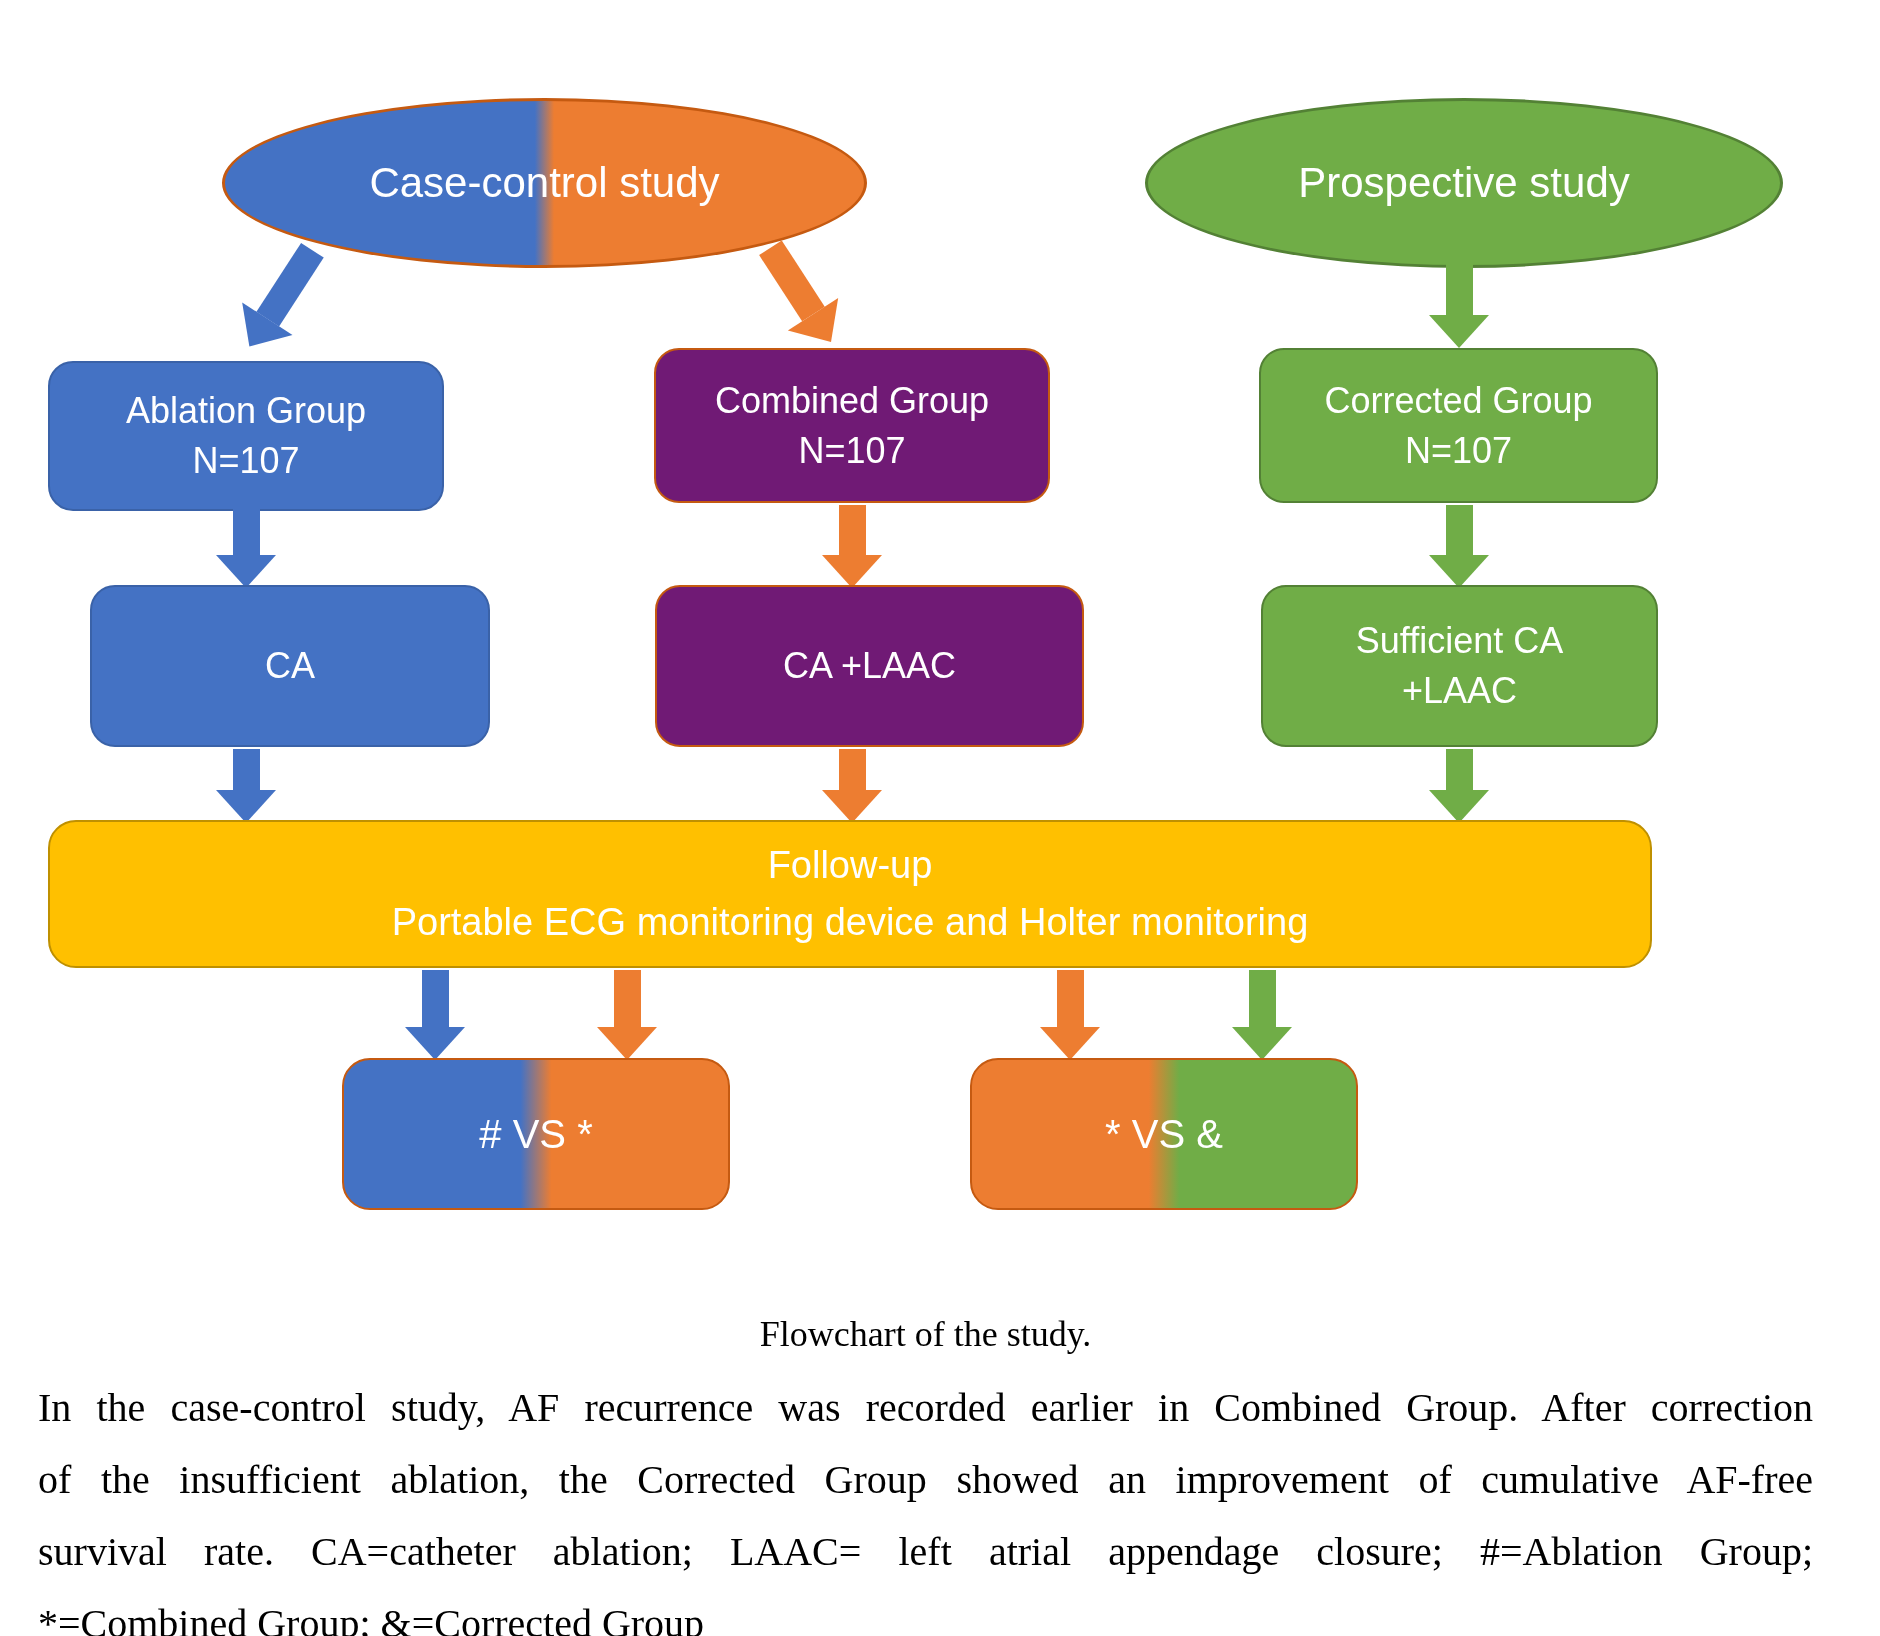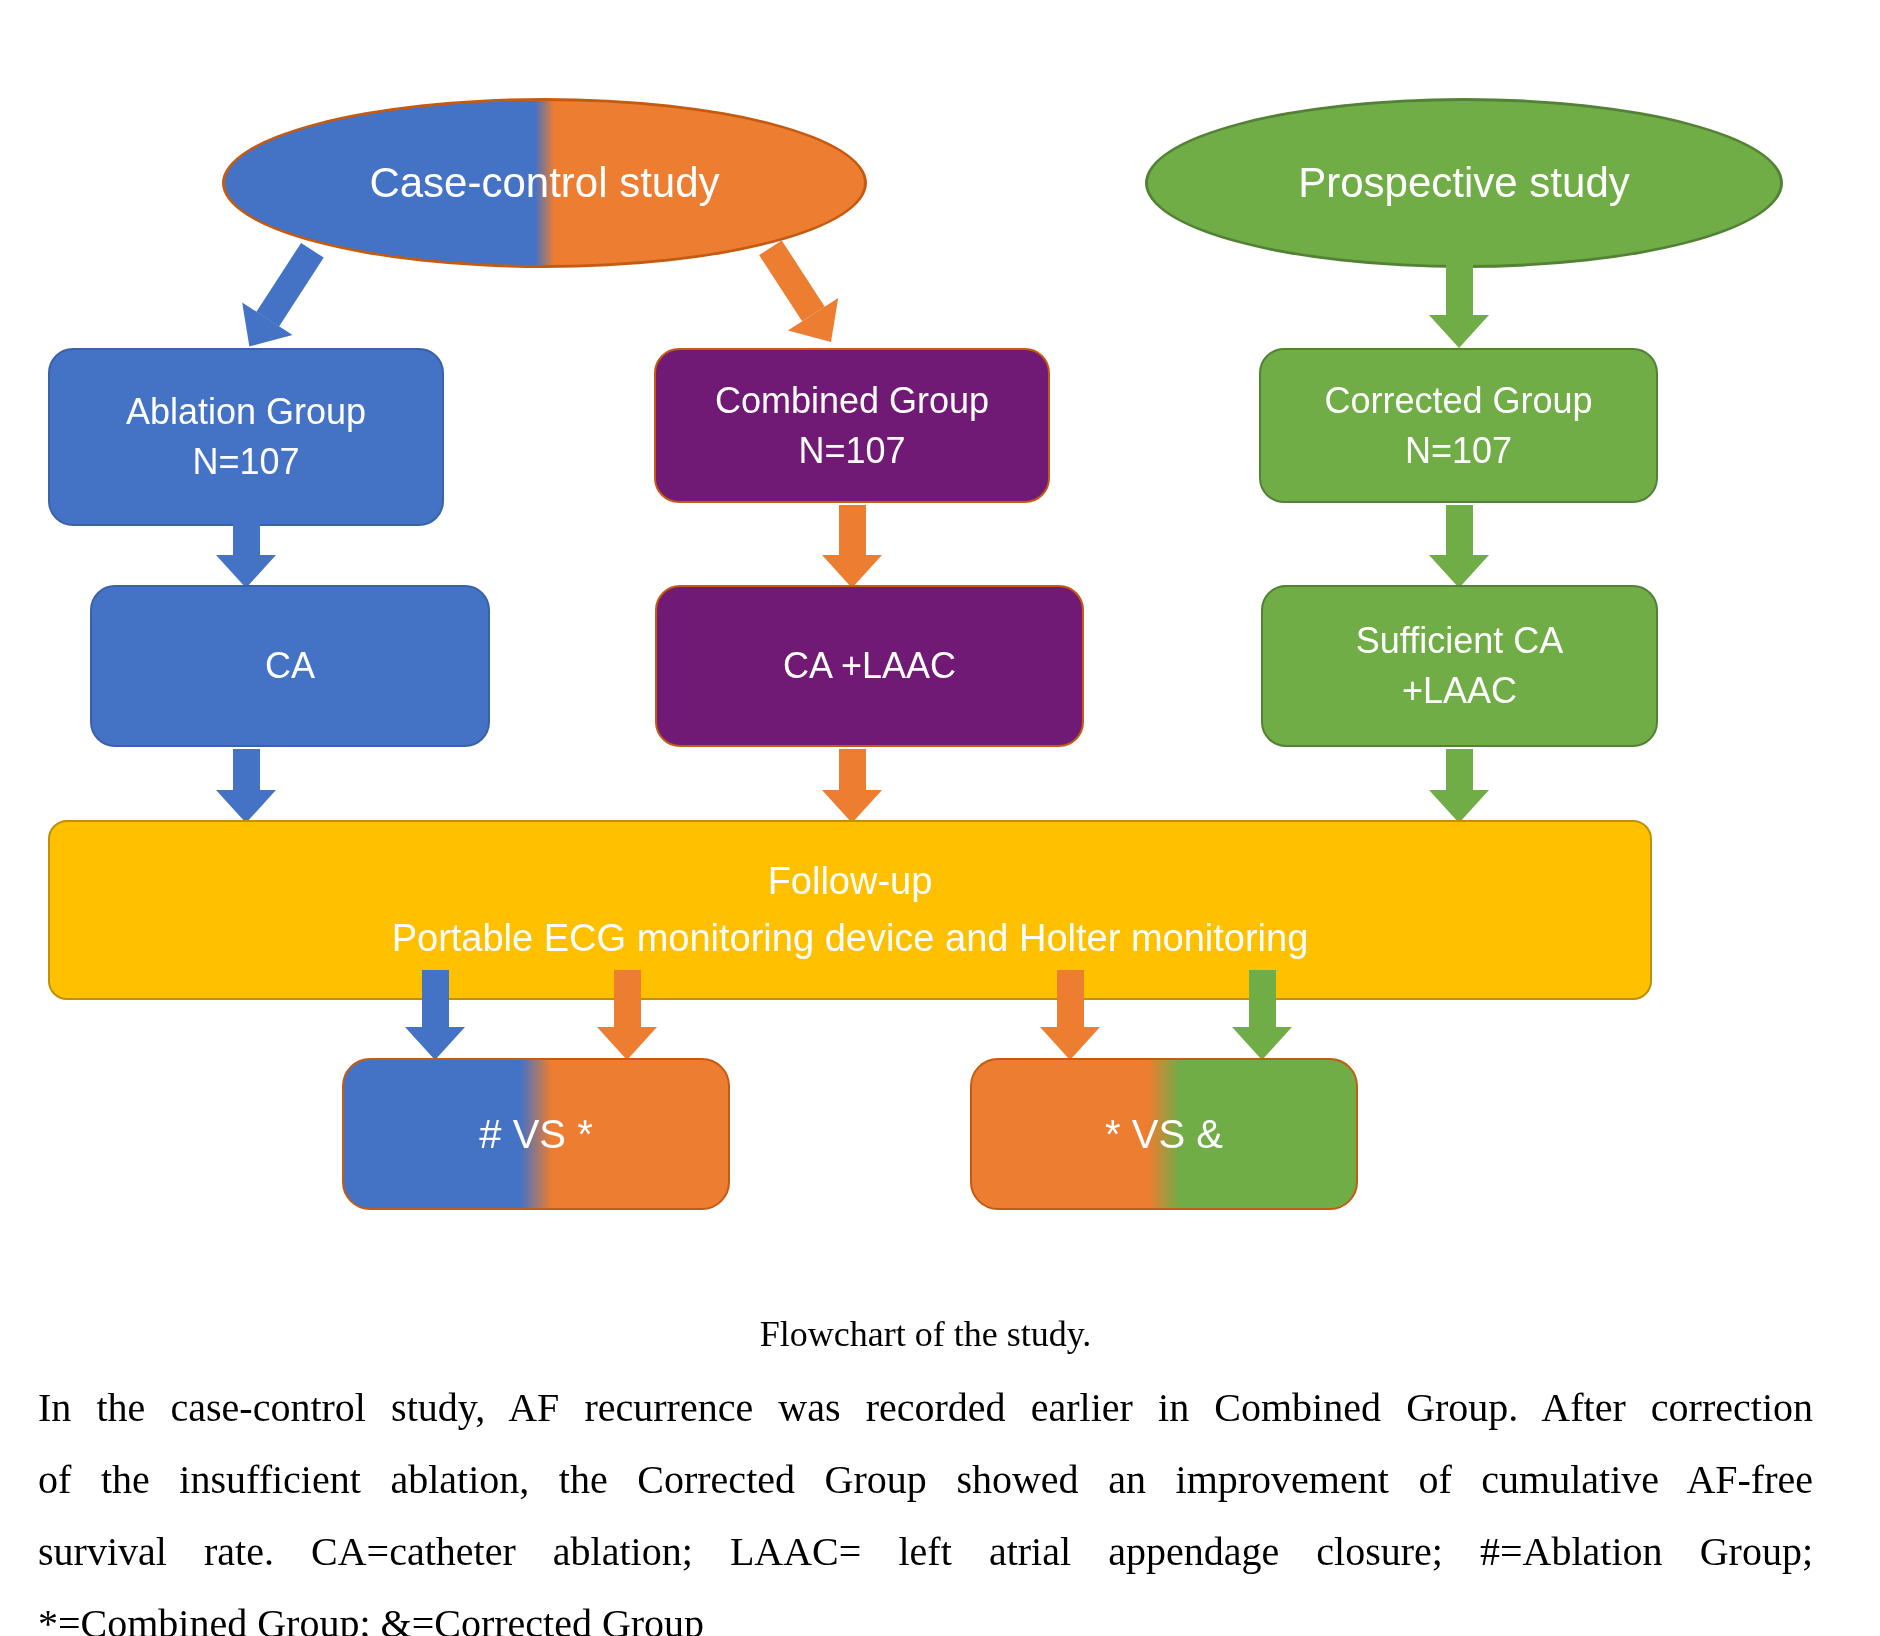--- a/index.html
+++ b/index.html
@@ -73,21 +73,21 @@
     </div>
   <div class="arrow a-orange rot-r" style="left:740px;top:248px;width:60px;height:112px;">
       <div class="shaft"></div>
       <div class="head"></div>
     </div>
   <div class="arrow a-green" style="left:1429px;top:262px;width:60px;height:86px;">
       <div class="shaft"></div>
       <div class="head"></div>
     </div>
 
-  <div class="shape rbox b-blue fs-box" style="left:48px;top:348px;width:396px;height:178px;">
+  <div class="shape rbox b-blue fs-box" style="left:48px;top:361px;width:396px;height:150px;">
     <span>Ablation Group</span>
     <span>N=107</span>
   </div>
   <div class="shape rbox b-orange fs-box" style="left:654px;top:348px;width:396px;height:155px;">
     <span>Combined Group</span>
     <span>N=107</span>
   </div>
   <div class="shape rbox b-green fs-box" style="left:1259px;top:348px;width:399px;height:155px;">
     <span>Corrected Group</span>
     <span>N=107</span>
@@ -123,21 +123,21 @@
     </div>
   <div class="arrow a-orange" style="left:822px;top:749px;width:60px;height:74px;">
       <div class="shaft"></div>
       <div class="head"></div>
     </div>
   <div class="arrow a-green" style="left:1429px;top:749px;width:60px;height:74px;">
       <div class="shaft"></div>
       <div class="head"></div>
     </div>
 
-  <div class="shape rbox b-yellow fs-follow" style="left:48px;top:820px;width:1604px;height:180px;border-radius:19px;">
+  <div class="shape rbox b-yellow fs-follow" style="left:48px;top:820px;width:1604px;height:148px;border-radius:28px;">
     <span>Follow-up</span>
     <span>Portable ECG monitoring device and Holter monitoring</span>
   </div>
 
   <div class="arrow a-blue" style="left:405px;top:970px;width:60px;height:90px;">
       <div class="shaft"></div>
       <div class="head"></div>
     </div>
   <div class="arrow a-orange" style="left:597px;top:970px;width:60px;height:90px;">
       <div class="shaft"></div>

